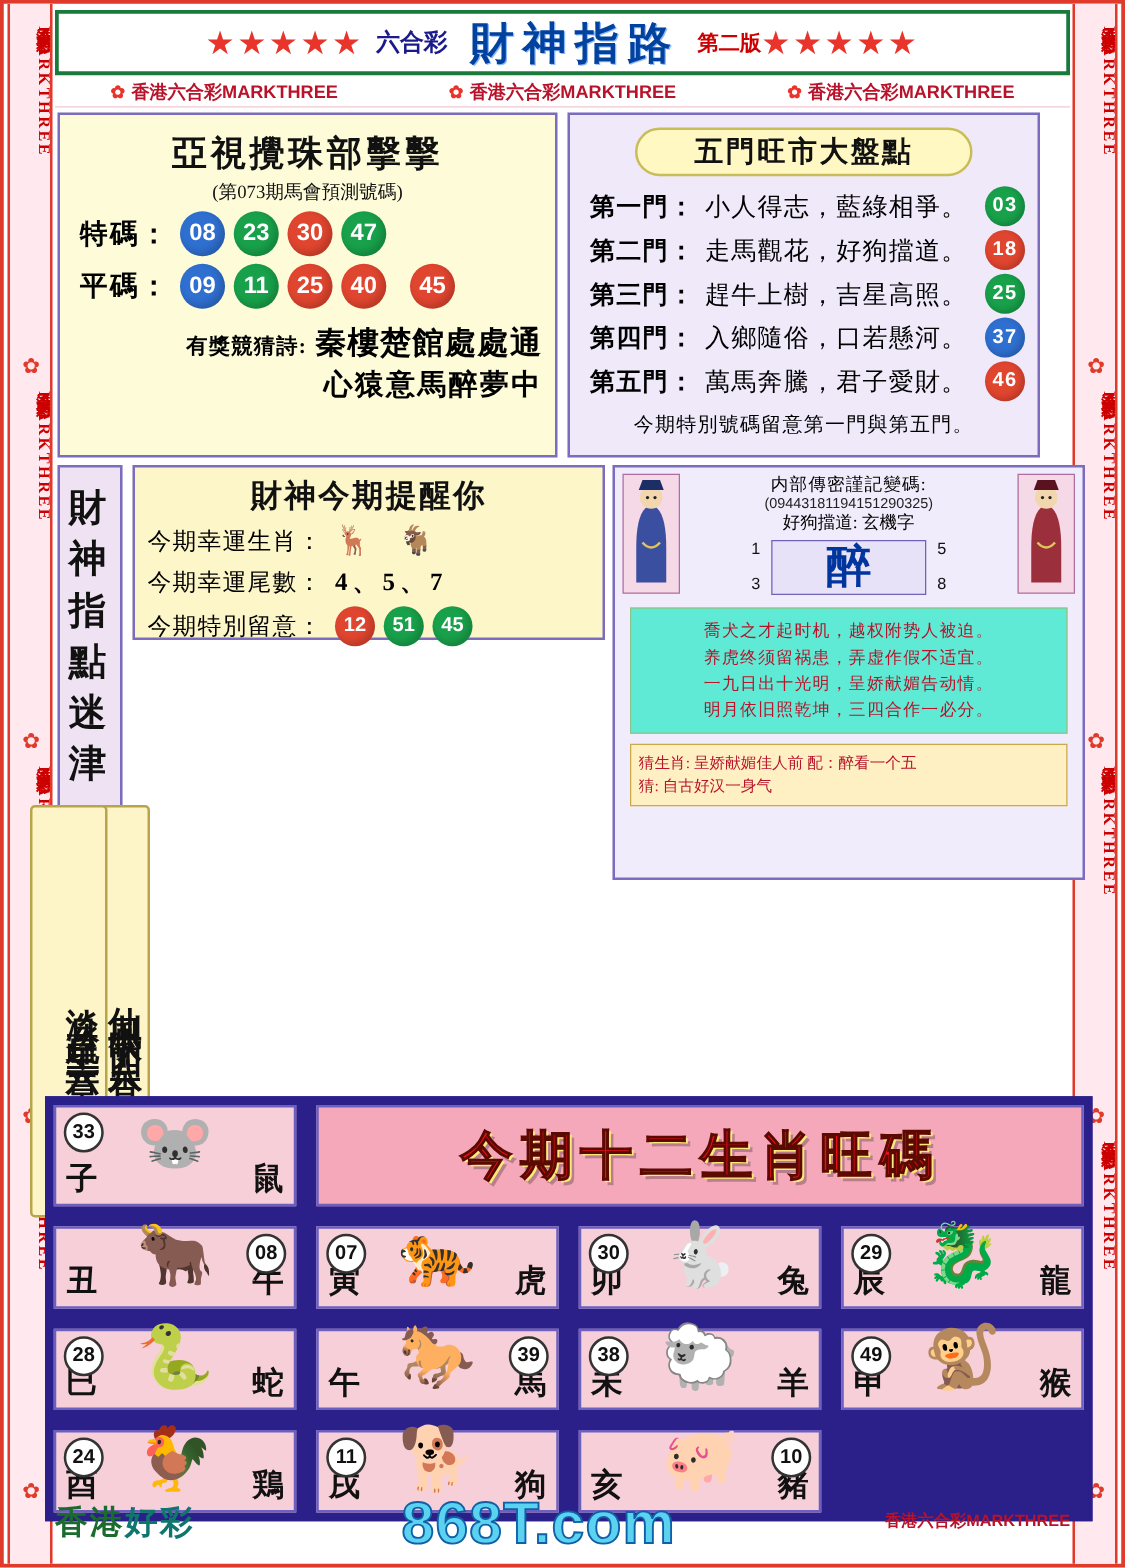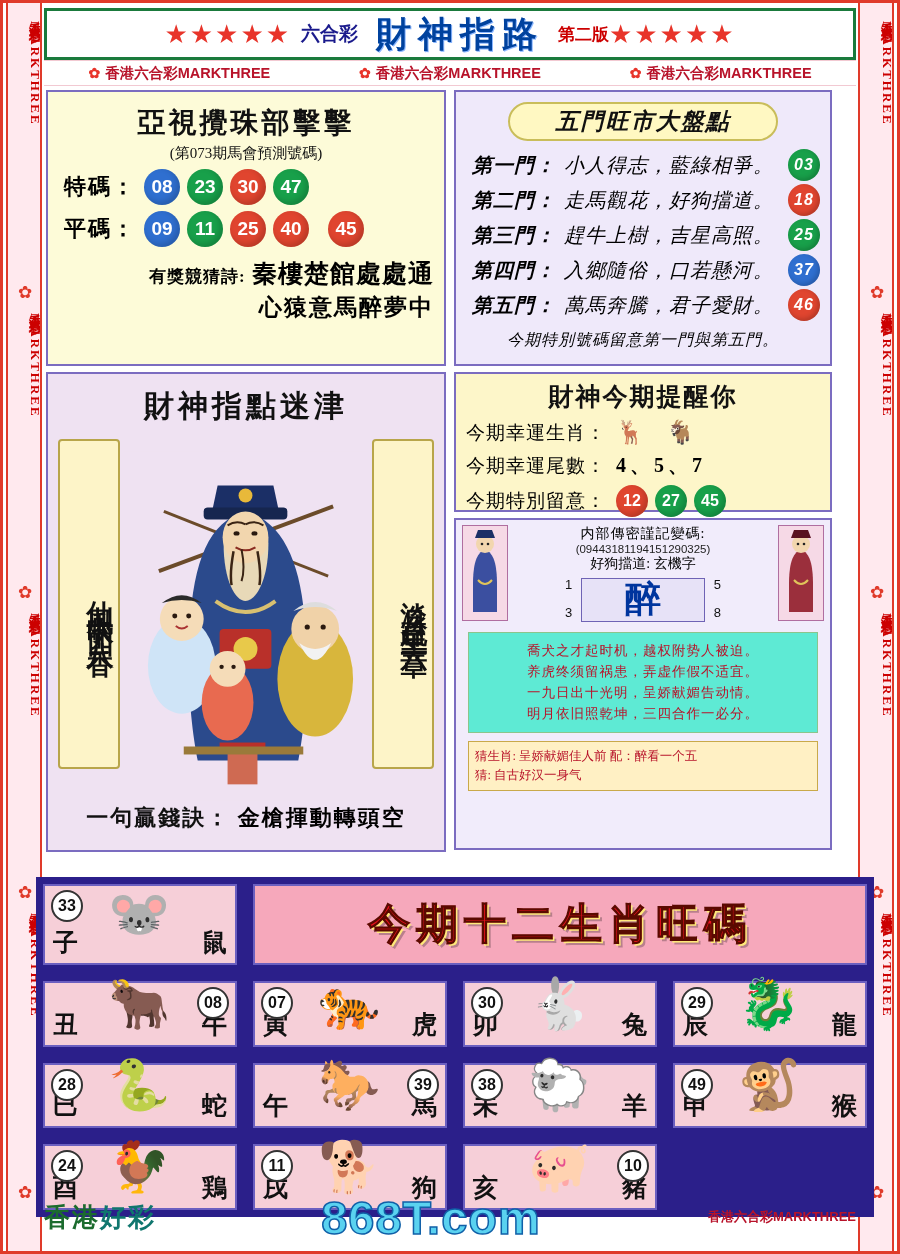--- a/index.html
+++ b/index.html
@@ -99,21 +99,20 @@
   .poem .l1 { font-size:21px; font-weight:bold; letter-spacing:1px;}
   .poem .l1 .k { font-size:17px; font-weight:bold;}
   .poem .l2 { font-size:23px; font-weight:bold; letter-spacing:2px; margin-top:2px;}
   
   .box-b {
     width:378px; height:276px;
     background:#efe9fa;
     border:2px solid #7b6cc0;
     padding:8px 10px;
     position:relative;
-    font-style:italic;
   }
   .b-title {
     width:270px; margin:2px auto 8px;
     background:#fff8c2; border:2px solid #c9bd5a; border-radius:20px;
     text-align:center; font-size:23px; font-weight:bold; color:#111;
     letter-spacing:2px; padding:2px 0;
   }
   .gate {
     display:flex; align-items:center; font-size:20px; margin:3px 0 3px 6px;
     letter-spacing:1px;
@@ -440,37 +439,37 @@
                 <rect x="60" y="296" width="120" height="8" fill="#9a7a3a"></rect>
               </svg>
             </div>
           </div>
           <div class="c-foot">
             <span class="k">一句贏錢訣：</span>
             <span>金槍揮動轉頭空</span>
           </div>
         </div>
 
-        <div style="display:flex;flex-direction:column;gap:6px;">
+        <div style="display:flex;flex-direction:row;gap:6px;">
 
           <div class="box-d">
             <div class="d-title">財神今期提醒你</div>
             <div class="d-row">
               <span class="lab">今期幸運生肖：</span>
               <span class="zodiac-ico">🦌</span>
               <span class="zodiac-ico">🐐</span>
             </div>
             <div class="d-row">
               <span class="lab">今期幸運尾數：</span>
               <span class="val">4、5、7</span>
             </div>
             <div class="d-row">
               <span class="lab">今期特別留意：</span>
               <span class="ball" style="background:#e0452f">12</span>
-              <span class="ball" style="background:#18a04a">27</span>
+              <span class="ball" style="background:#18a04a">51</span>
               <span class="ball" style="background:#18a04a">45</span>
             </div>
           </div>
 
           <div class="box-e">
             <div class="e-head">
               <div class="door">
                 <svg width="42" height="90" viewBox="0 0 42 90">
                   <rect width="42" height="90" fill="#f6d9e6"></rect>
                   <path d="M21 22 C12 24 9 38 9 56 L9 84 L33 84 L33 56 C33 38 30 24 21 22Z" fill="#3b4fa0"></path>

